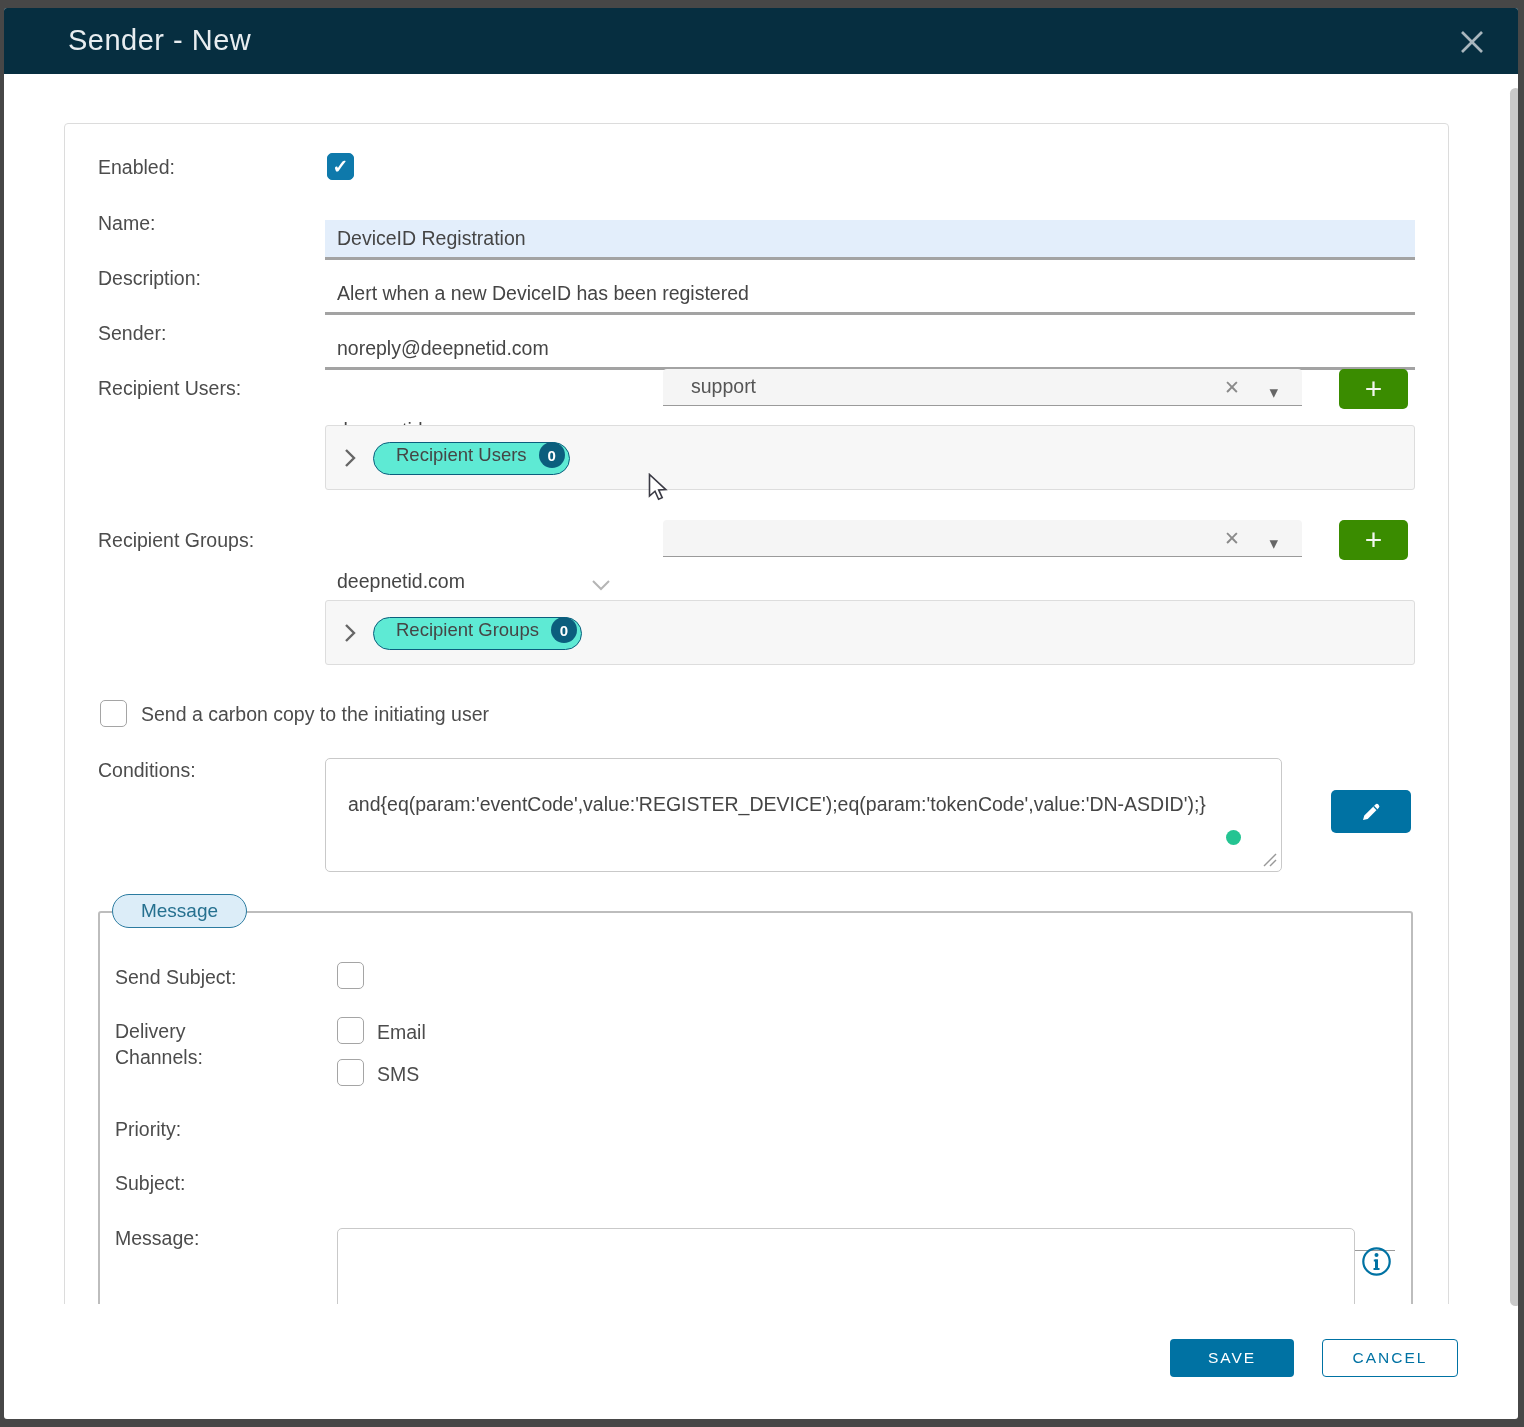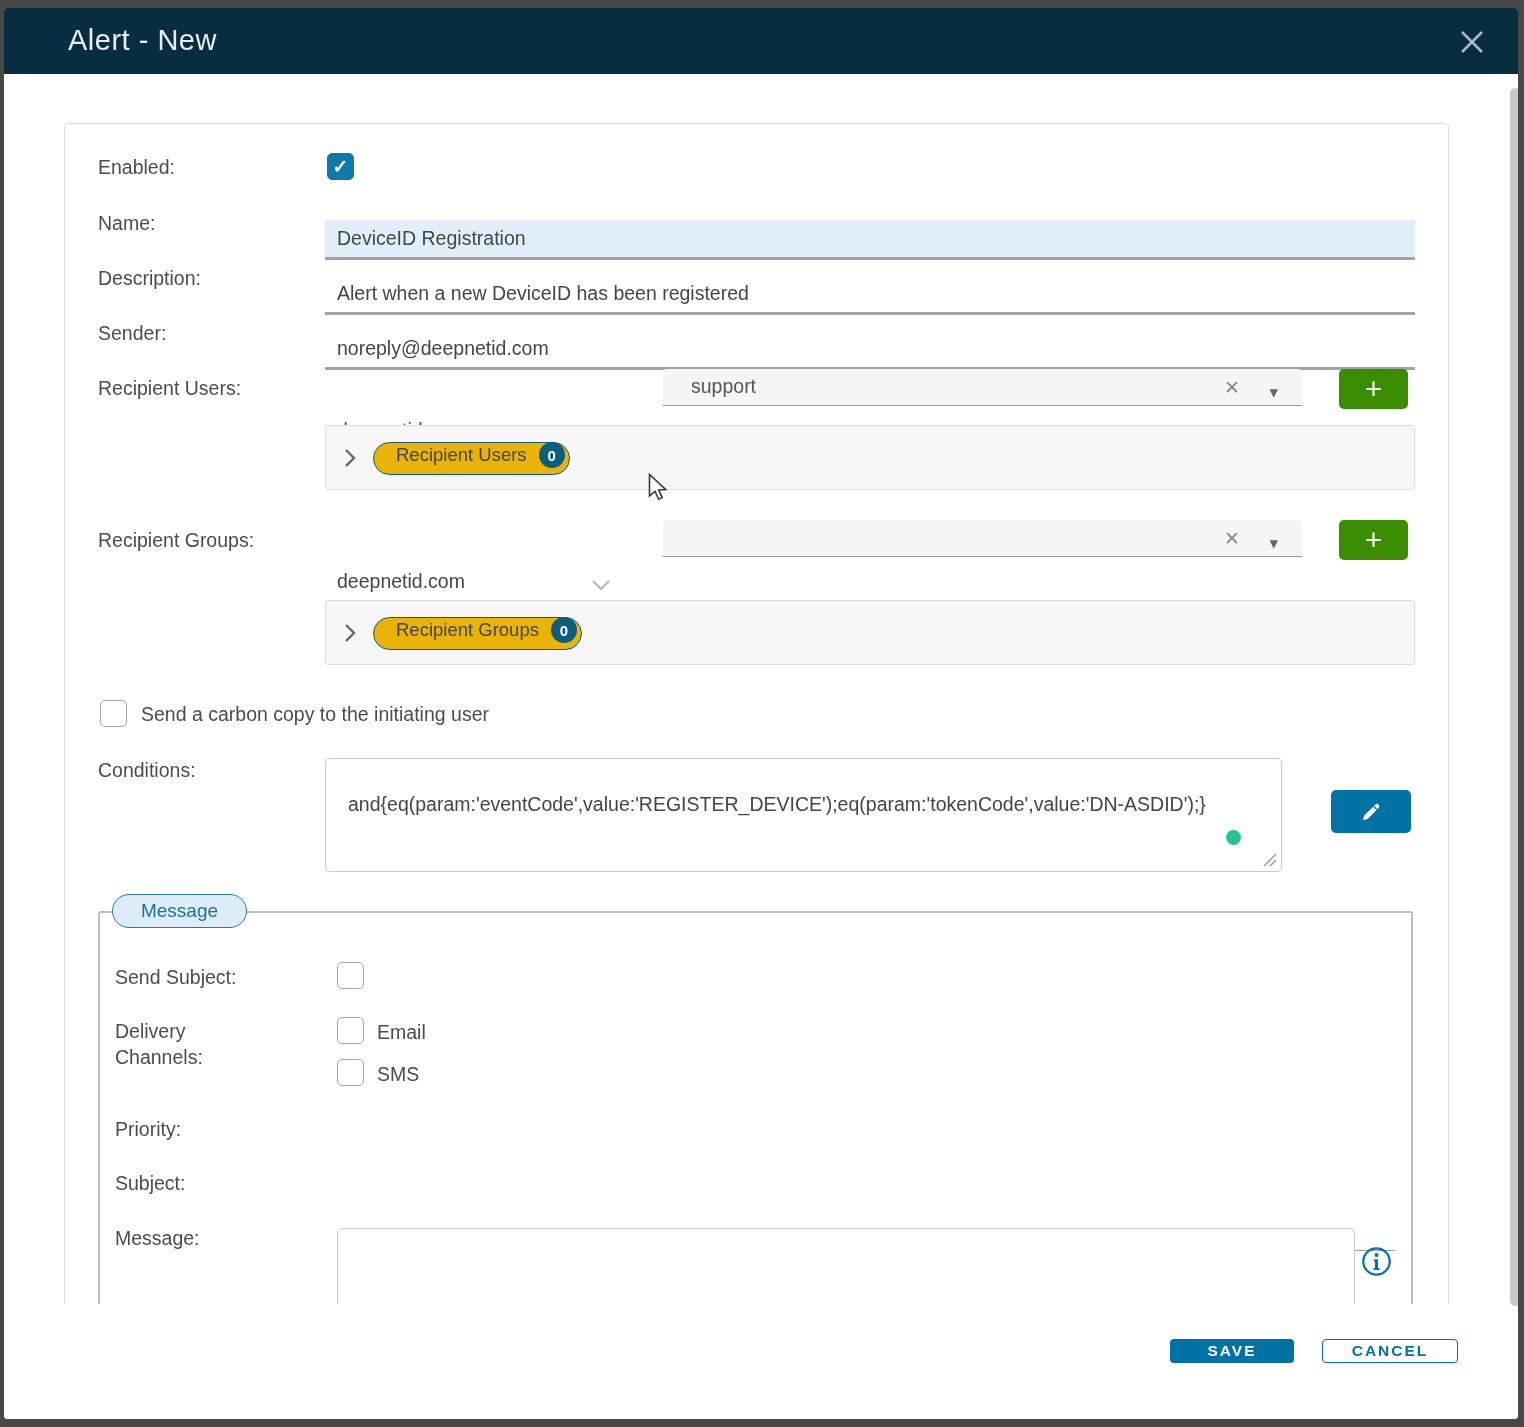--- a/index.html
+++ b/index.html
@@ -13,42 +13,42 @@
   .card{position:absolute;left:64px;top:123px;width:1383px;height:1420px;border:1px solid #dcdcdc;border-radius:4px;background:#fff;}
   .lbl{position:absolute;font-size:19.5px;color:#4c4c4c;line-height:26px;}
   .val-underline{position:absolute;border-bottom:3px solid #a3a3a3;font-size:19.5px;color:#454545;padding:7px 12px 8px 12px;box-sizing:border-box;background:#fff;margin-top:16px;}
   .val-highlight{background:#e3eefb;}
   .select-box{position:absolute;border-bottom:1px solid #9a9a9a;font-size:19.5px;color:#454545;padding:7px 12px 8px 12px;box-sizing:border-box;margin-top:44px;}
   .combo{position:absolute;background:#f5f5f5;border-bottom:1px solid #9a9a9a;border-radius:4px 4px 0 0;box-sizing:border-box;font-size:19.5px;color:#555;padding:6px 12px 7px 28px;}
   .combo-clear{position:absolute;font-size:19px;color:#8a8a8a;cursor:pointer;line-height:19px;}
   .combo-caret{position:absolute;font-size:17px;color:#666;cursor:pointer;line-height:17px;}
   .add-btn{position:absolute;width:69px;height:40px;background:#3a8c00;border:none;border-radius:5px;color:#f2f7ee;font-size:30px;font-weight:300;line-height:34px;cursor:pointer;padding:0;}
   .panel{position:absolute;left:325px;width:1090px;height:65px;background:#f7f7f7;border:1px solid #ddd;border-radius:3px;box-sizing:border-box;}
-  .pill{position:absolute;height:33px;border:1.5px solid #0b5e7d;border-radius:17px;background:#eab308;display:flex;align-items:center;padding:0 4px 7px 22px;box-sizing:border-box;}
+  .pill{position:absolute;height:33px;border:1.5px solid #0b5e7d;border-radius:17px;background:#5eead4;display:flex;align-items:center;padding:0 4px 7px 22px;box-sizing:border-box;}
   .pill-label{font-size:18.5px;color:#454545;margin-right:12px;white-space:nowrap;}
   .pill-badge{width:26px;height:26px;border-radius:50%;background:#0b5e7d;color:#fff;font-size:15px;font-weight:700;display:flex;align-items:center;justify-content:center;}
   .checkbox{position:absolute;width:27px;height:27px;border:1px solid #a5a5a5;border-radius:5px;background:#fff;box-sizing:border-box;cursor:pointer;}
   .checkbox.checked{background:#0e79ab;border-color:#0e79ab;color:#fff;font-size:19px;font-weight:700;text-align:center;line-height:26px;}
   .textarea-box{position:absolute;border:1px solid #c9c9c9;border-radius:5px;box-sizing:border-box;background:#fff;font-size:19.5px;color:#454545;line-height:42px;word-break:break-all;padding:24px 24px 0 22px;}
   .fieldset{position:absolute;left:98px;top:911px;width:1315px;height:560px;border:2px solid #bdbdbd;border-radius:3px;box-sizing:border-box;}
   .section-pill{position:absolute;left:112px;top:894px;width:135px;height:34px;background:#dcedf8;border:1.5px solid #2b7ba0;border-radius:17px;box-sizing:border-box;color:#25708f;font-size:19px;display:flex;align-items:center;justify-content:center;}
-  .footer-btn{position:absolute;height:24px;border-radius:4px;font-size:15.5px;font-weight:700;letter-spacing:2px;cursor:pointer;box-sizing:border-box;}
+  .footer-btn{position:absolute;height:38px;border-radius:4px;font-size:15.5px;font-weight:400;letter-spacing:2px;cursor:pointer;box-sizing:border-box;}
   .btn-primary{background:#0072a3;color:#fff;border:none;}
   .btn-outline{background:#fff;color:#0072a3;border:1.5px solid #0072a3;}
   .scroll-thumb{position:absolute;left:1506px;top:80px;width:11px;height:1218px;background:#c9c9c9;border-radius:6px;}
   svg{display:block;}
 </style>
 </head>
 <body>
 
 <div class="stage">
   <div class="modal">
 
     <div class="modal-header">
-      <div class="modal-title">Alert - New</div>
+      <div class="modal-title">Sender - New</div>
       <div class="close-btn">
         <svg width="32" height="32" viewBox="0 0 32 32">
           <line x1="6" y1="6" x2="26" y2="26" stroke="#a9b6bd" stroke-width="2.6"></line>
           <line x1="26" y1="6" x2="6" y2="26" stroke="#a9b6bd" stroke-width="2.6"></line>
         </svg>
       </div>
     </div>
 
     <div class="viewport">
       <div class="inner">

